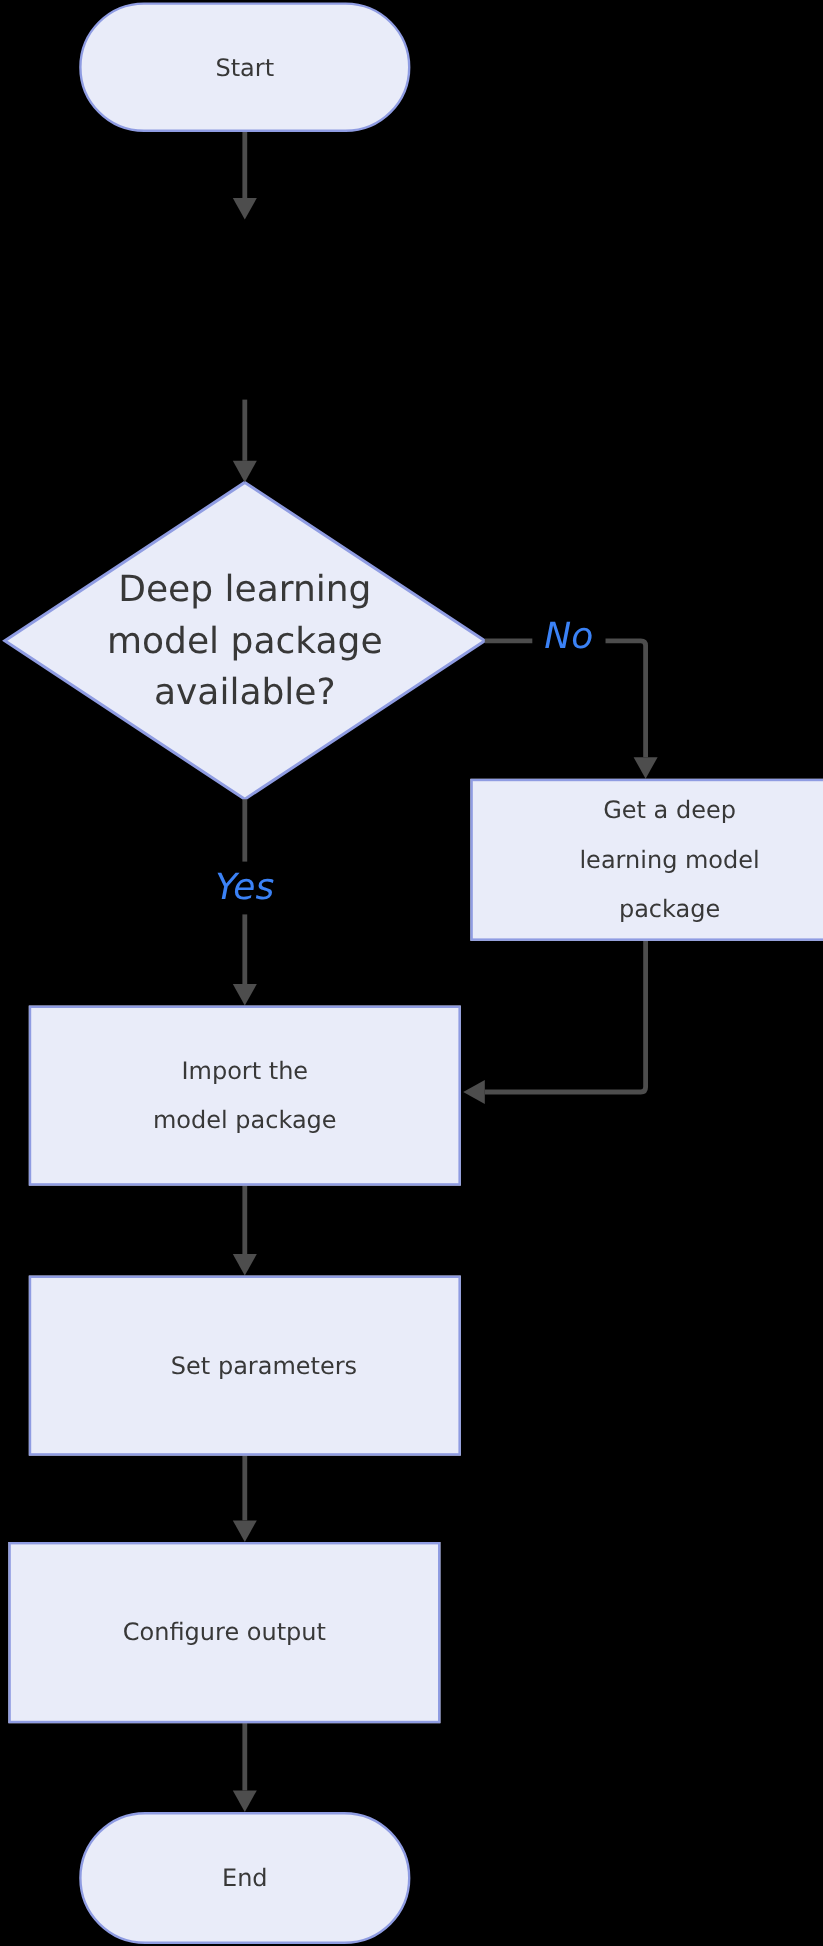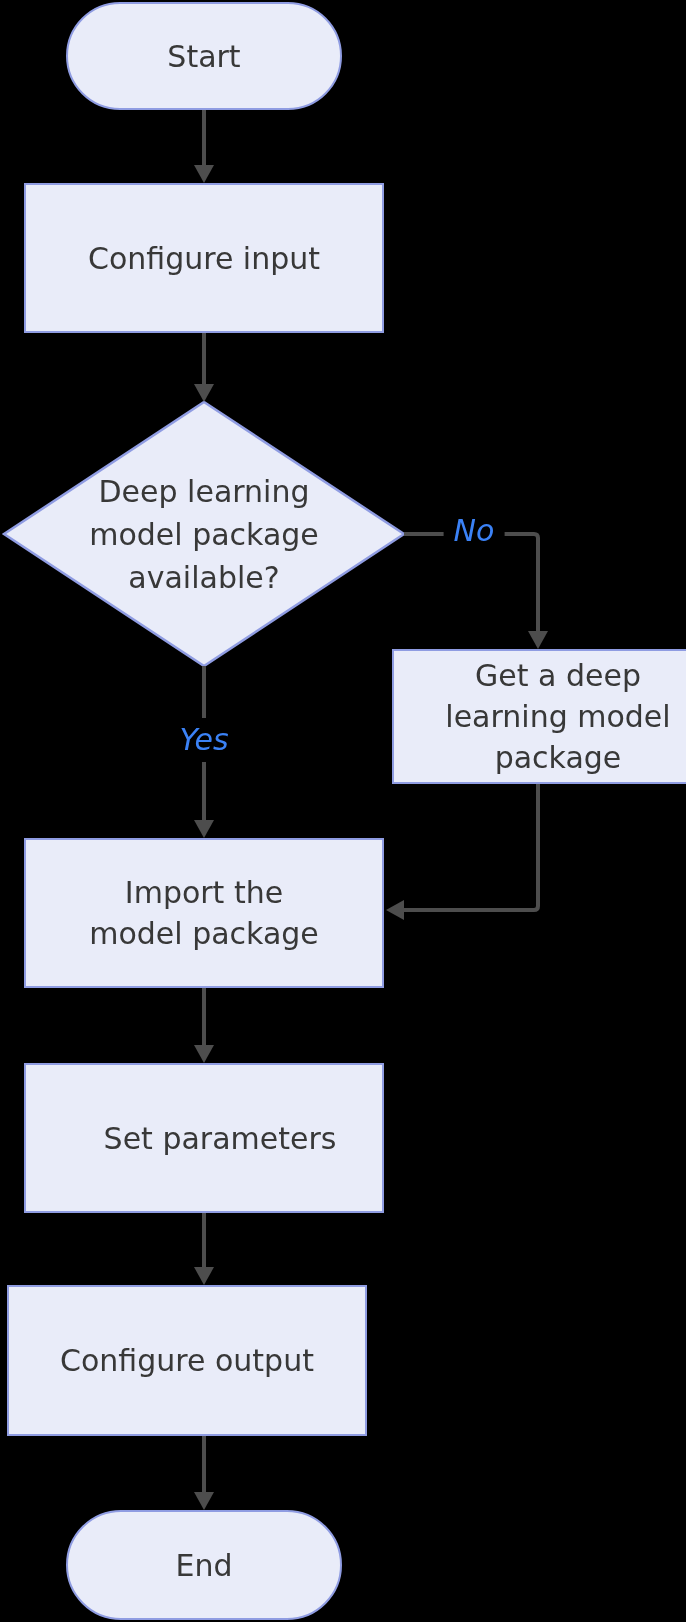--- a/index.html
+++ b/index.html
@@ -10,21 +10,21 @@
     font-family:"DejaVu Sans",sans-serif;
     overflow:hidden;
   }
   svg.connectors{position:absolute;left:0;top:0;width:686px;height:1622px;}
   .edge{stroke:#4d4d4d;stroke-width:4;fill:none;stroke-linecap:butt;}
   .arrowhead{fill:#4d4d4d;stroke:none;}
   .diamond-shape{fill:#e9ecf9;stroke:#8f9ce2;stroke-width:2.5;}
   .node{
     position:absolute;box-sizing:border-box;
     background:#e9ecf9;border:2px solid #8f9ce2;
-    color:#383838;font-size:30px;line-height:41px;
+    color:#383838;font-size:20px;line-height:41px;
     display:flex;align-items:center;justify-content:center;
     text-align:center;white-space:pre-line;padding:0 8px;
   }
   .stadium{border-radius:56px;}
   .diamond-label{
     position:absolute;left:34px;top:462px;width:340px;height:144px;
     color:#383838;font-size:30px;line-height:43px;
     display:flex;align-items:center;justify-content:center;
     text-align:center;white-space:pre-line;
   }
@@ -63,21 +63,20 @@
 
     <path class="edge" d="M204 1213 V1267"></path>
     <polygon class="arrowhead" points="204,1285 194,1267 214,1267"></polygon>
 
     <path class="edge" d="M204 1436 V1492"></path>
     <polygon class="arrowhead" points="204,1510 194,1492 214,1492"></polygon>
   </svg>
 
   <div class="node stadium" style="left:66px;top:2px;width:276px;height:108px;">Start</div>
 
-  <div class="node" style="left:24px;top:183px;width:360px;height:150px;">Configure input</div>
 
   <div class="diamond-label">Deep learning
 model package
 available?</div>
 
   <div class="node" style="left:392px;top:649px;width:332px;height:135px;">Get a deep
 learning model
 package</div>
 
   <div class="node" style="left:24px;top:838px;width:360px;height:150px;">Import the

